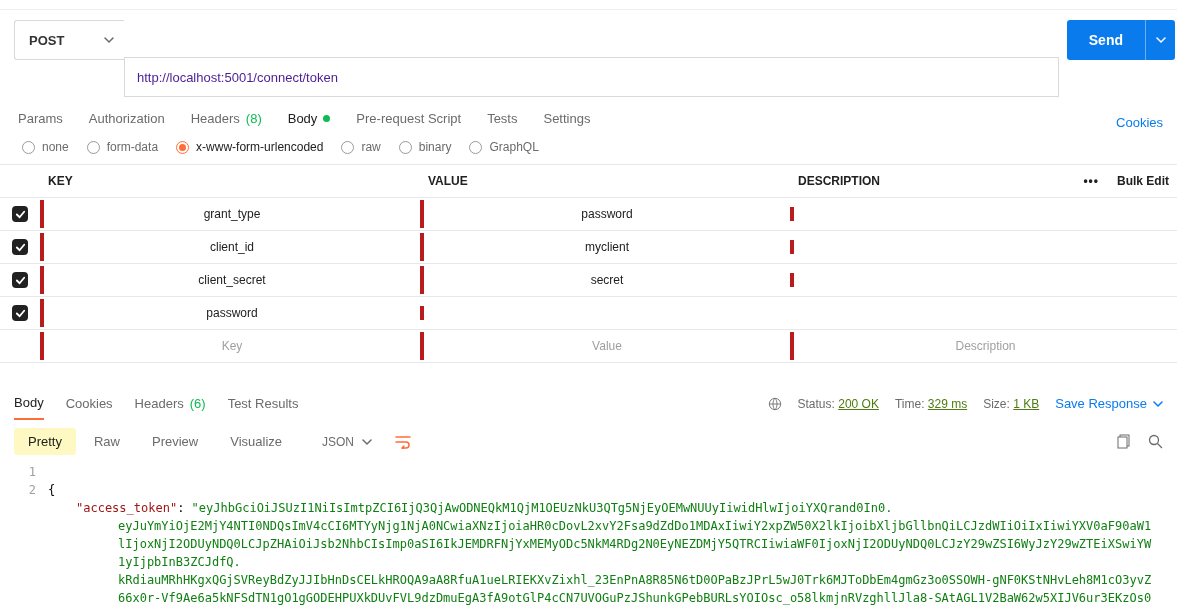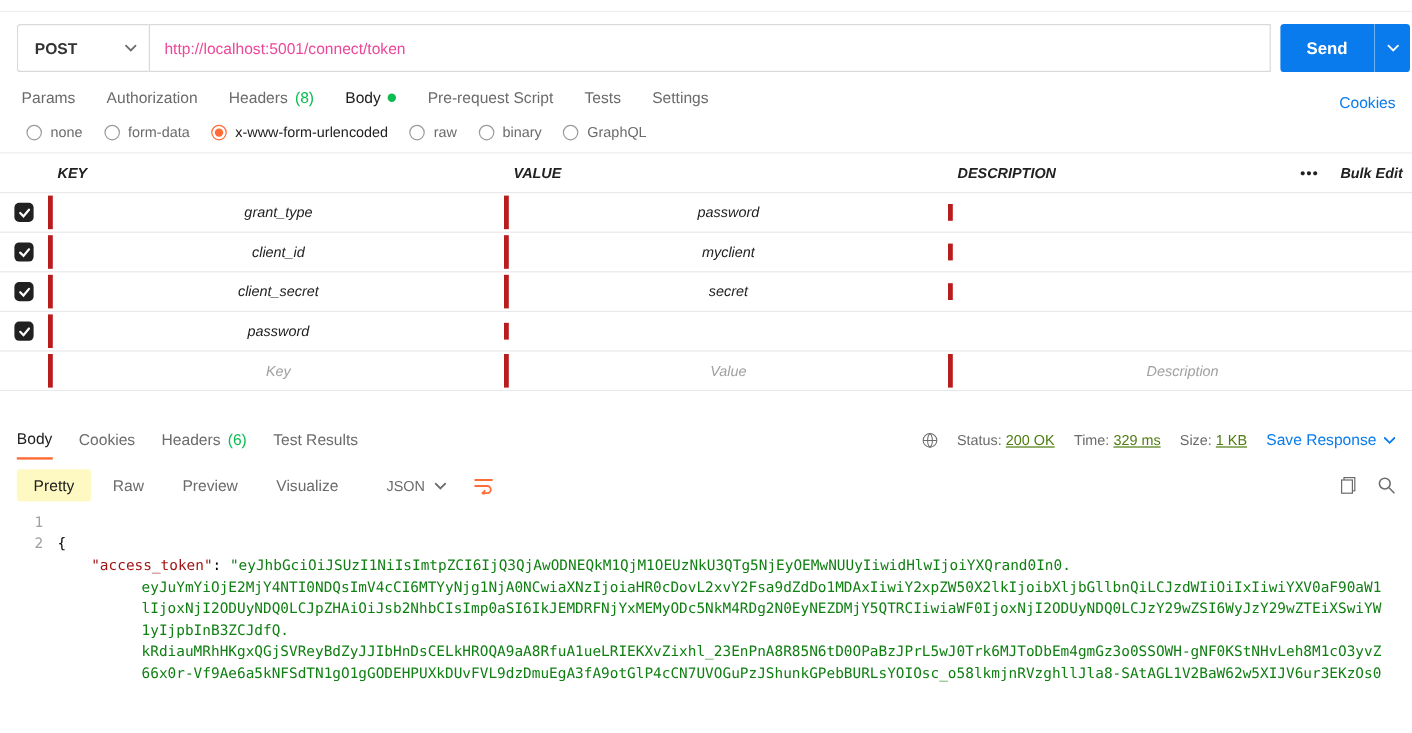--- a/index.html
+++ b/index.html
@@ -17,21 +17,21 @@
   .method-select {
     display: flex; align-items: center; justify-content: space-between;
     border: 1px solid #d9d9d9; border-right: none;
     border-radius: 3px 0 0 3px; height: 40px; width: 110px; padding: 0 10px 0 14px;
     font-weight: 600; font-size: 13px; color: #333; background:#fff;
   }
   .chev { width: 10px; height: 10px; }
   .chev svg { width:10px; height:10px; display:block; }
   .url-input {
     flex: 1; border: 1px solid #d9d9d9; height: 40px; padding: 0 12px;
-    font-size: 13px; color: #ec4899; outline: none; border-radius:0;
+    font-size: 13px; color: #4c1d95; outline: none; border-radius:0;margin-top:37px;
   }
   .send-wrap { display:flex; margin-left: 8px; }
   .send-btn {
     background: #097BED; color: #fff; border: none; height: 40px;
     padding: 0 22px; font-size: 14px; font-weight: 600; border-radius: 3px 0 0 3px;
     cursor: pointer;
   }
   .send-more {
     background: #097BED; color:#fff; border:none; height:40px; width:30px;
     border-radius:0 3px 3px 0; display:flex;align-items:center;justify-content:center;
@@ -49,21 +49,21 @@
   .body-type-row { display:flex; gap: 18px; padding: 2px 14px 10px 22px; font-size:12px; color:#6b6b6b;}
   .radio-opt { display:flex; align-items:center; gap:7px; cursor:pointer;}
   .radio-circ { width:13px;height:13px;border-radius:50%;border:1px solid #9a9a9a; display:flex;align-items:center;justify-content:center;}
   .radio-opt.active .radio-circ { border-color:#ff6c37;}
   .radio-opt.active .radio-circ::after{ content:""; width:7px;height:7px;border-radius:50%; background:#ff6c37;}
   .radio-opt.active { color:#212121;}
 
   .kv-table { border-top:1px solid #e8e8e8;}
   .kv-head, .kv-row {
     display:grid; grid-template-columns: 40px 380px 370px 1fr; align-items:center;
-    border-bottom:1px solid #e8e8e8; min-height:33px;font-style:italic;
+    border-bottom:1px solid #e8e8e8; min-height:33px;
   }
   .kv-head { background:#fff; font-weight:600; font-size:12px; color:#212121; position:relative;}
   .kv-head .cell { padding: 9px 8px; }
   .kv-head .desc-wrap { display:flex; align-items:center; justify-content:space-between; padding-right:8px;}
   .bulk { display:flex; align-items:center; gap:14px; color:#212121; font-weight:600;}
   .dots { letter-spacing:1px; cursor:pointer; padding:0 4px;}
   .kv-row .cell { padding: 7px 8px; font-size:12px; color:#212121;}
   .kv-row .cell.key, .kv-row .cell.val, .kv-row .cell.desc { border-left:4px solid #b91c1c;text-align:center;}
   .check-cell { display:flex; align-items:center; justify-content:center;}
   .chk { width:16px;height:16px;border-radius:4px;background:#212121;display:flex;align-items:center;justify-content:center;}

